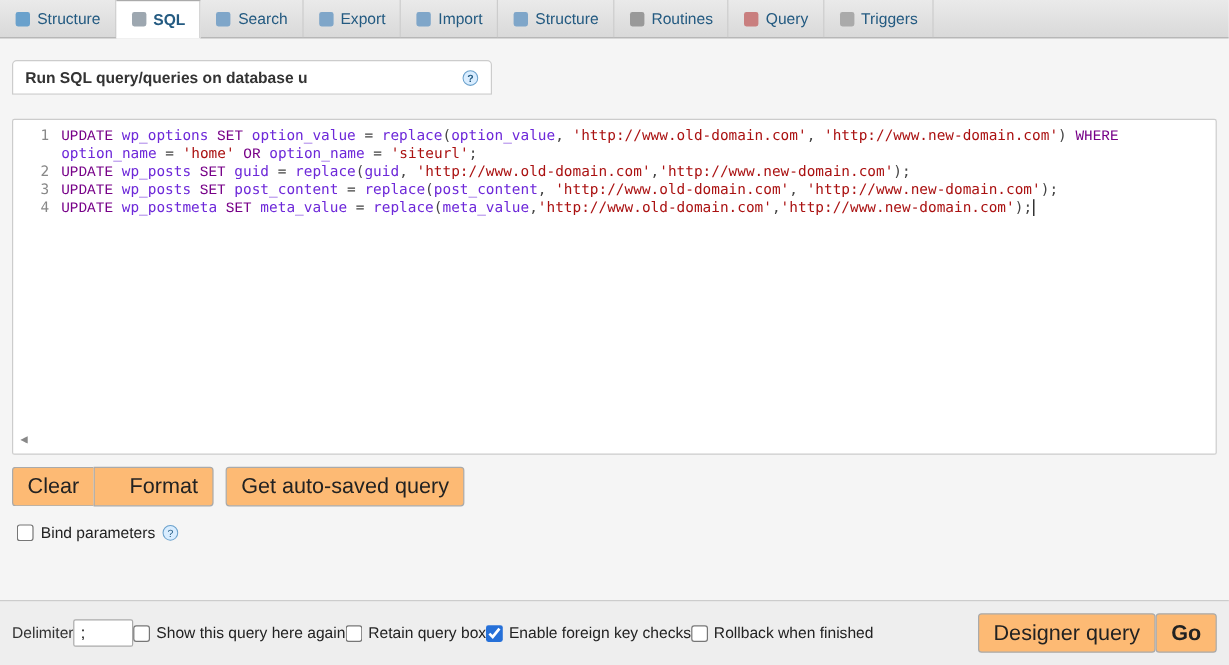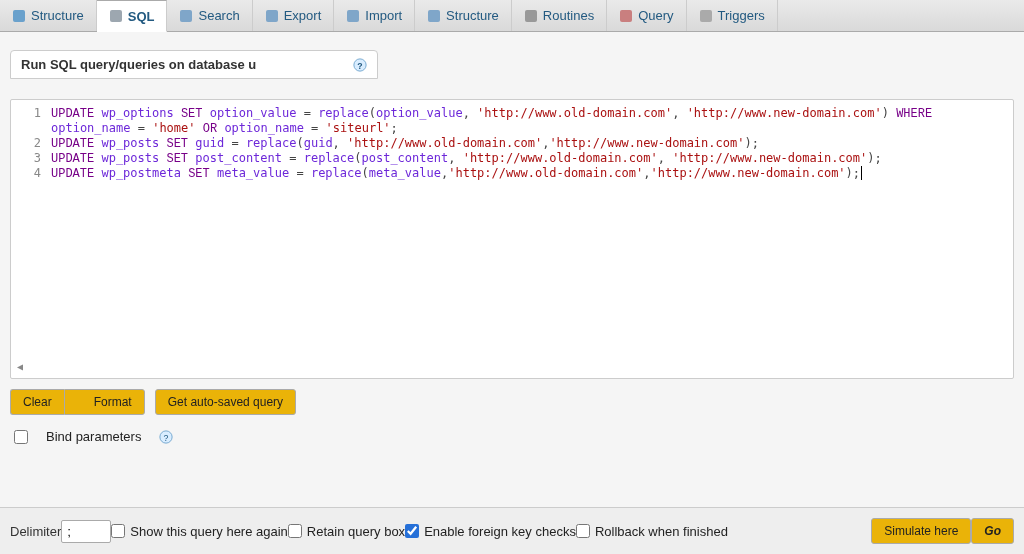--- a/index.html
+++ b/index.html
@@ -3,53 +3,53 @@
 <meta charset="utf-8">
 <style>
 * { box-sizing: border-box; margin: 0; padding: 0; }
 body { font-family: sans-serif; font-size: 13px; background: #f5f5f5; color: #222; }
 
 .tabs { display: flex; background: linear-gradient(#eaeaea,#d9d9d9); border-bottom: 1px solid #aaa; height: 32px; }
 .tab { display: flex; align-items: center; gap: 5px; padding: 0 12px; border-right: 1px solid #ccc; color: #235a81; cursor: pointer; font-size: 13px; }
 .tab.active { background: #fff; border-top: 1px solid #aaa; border-bottom: 1px solid #fff; margin-bottom: -1px; font-weight: bold; }
 .tab-icon { width: 14px; height: 14px; display: inline-block; }
 
-.header-bar { display:flex; align-items:center; justify-content:space-between; margin: 18px 0 0 10px; width: 368px; background: #fff; border: 1px solid #ccc; border-radius: 4px 4px 0 0; padding: 6px 10px; font-size: 13px; font-weight: bold; color: #333; }
+.header-bar { display:flex; align-items:center; justify-content:space-between; margin: 18px 0 0 10px; width: 400px; background: #fff; border: 1px solid #ccc; border-radius: 4px 4px 0 0; padding: 6px 10px; font-size: 13px; font-weight: bold; color: #333; }
 .help-icon { width:14px; height:14px; }
 
 .editor-wrap { background: #f5f5f5; padding: 20px 10px 10px 10px; }
 .code-area { background: #fff; border: 1px solid #ccc; border-radius: 2px; height: 280px; overflow: hidden; font-family: "DejaVu Sans Mono", monospace; font-size: 12px; position: relative; }
 .lines { display: flex; flex-direction: column; padding: 6px 0; }
 .line { display: flex; align-items: flex-start; }
 .gutter { width: 40px; text-align: right; padding-right: 10px; color: #888; user-select: none; }
 .code { flex: 1; padding-right: 8px; white-space: pre-wrap; word-break: break-word; }
 .code-cursor { display:inline-block; width:1px; height:14px; background:#000; vertical-align:text-bottom; margin-left:1px; }
 
 .kw { color: #708; font-family: Liberation Mono, monospace; }
 .str { color: #a11; }
 .punc { color: #444; }
 .ident { color: #6d28d9; }
 
 .scroll-indicator { position:absolute; left:6px; bottom:6px; font-size:10px; color:#888; }
 
 .btn-row { display: flex; gap: 10px; padding: 10px 0; }
-.btn { background: #eab308; border: 1px solid #aaa; border-radius: 3px; padding: 5px 12px; cursor: pointer; font-size: 12px; color: #222; }
+.btn { background: #fdba74; border: 1px solid #aaa; border-radius: 3px; padding: 5px 12px; cursor: pointer; font-size: 18px; color: #222; }
 .btn-group { display: flex; }
 .btn-group .btn:first-child { border-radius: 3px 0 0 3px; border-right: none; }
 .btn-group .btn:last-child { border-radius: 0 3px 3px 0; padding-left: 29px; }
 
-.check-row { display:flex; align-items:center; gap:18px; padding: 4px 0 16px 4px; font-size:13px; color:#222; }
+.check-row { display:flex; align-items:center; gap:6px; padding: 4px 0 16px 4px; font-size:13px; color:#222; }
 .check-row .help-icon { width:14px; height:14px; }
 
 .footer { position: fixed; bottom: 0; left: 0; right: 0; display: flex; align-items: center; padding: 10px; background: #eee; border-top: 1px solid #ccc; font-size: 13px; }
 .footer .delim-label { color: #333; }
 .footer input[type=text] { width: 50px; padding: 3px 5px; border: 1px solid #aaa; border-radius: 2px; }
 .footer .chk { display: flex; align-items: center; gap: 5px; }
 .footer .spacer { flex: 1; }
-.footer .btn.primary { font-weight: bold; font-style: italic; }
+.footer .btn.primary { font-weight: bold; }
 
 input[type=checkbox]{ width:14px; height:14px; accent-color:#2670d8; }
 </style>
 </head>
 <body>
 
 <div class="tabs" id="tabs">
     <div class="tab">
       <span class="tab-icon"><svg viewBox="0 0 14 14">
           <rect x="1" y="1" width="12" height="12" rx="2" fill="#6aa1cc"></rect>
@@ -172,15 +172,15 @@
   </label>
   <label class="chk">
     <input type="checkbox" checked="" style="">
     <span>Enable foreign key checks</span>
   </label>
   <label class="chk">
     <input type="checkbox" style="">
     <span>Rollback when finished</span>
   </label>
   <span class="spacer"></span>
-  <button class="btn">Simulate here</button>
+  <button class="btn">Designer query</button>
   <button class="btn primary">Go</button>
 </div>
 
 </body></html>

